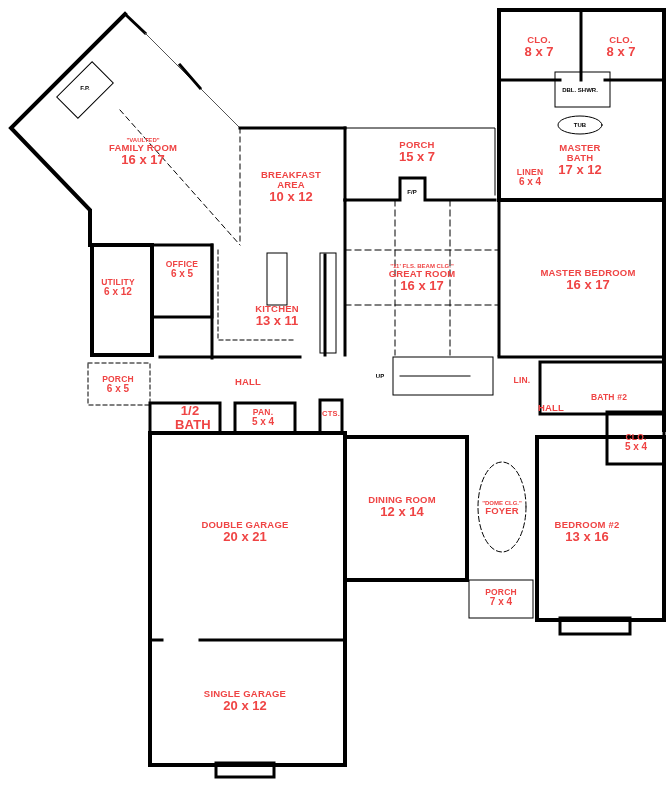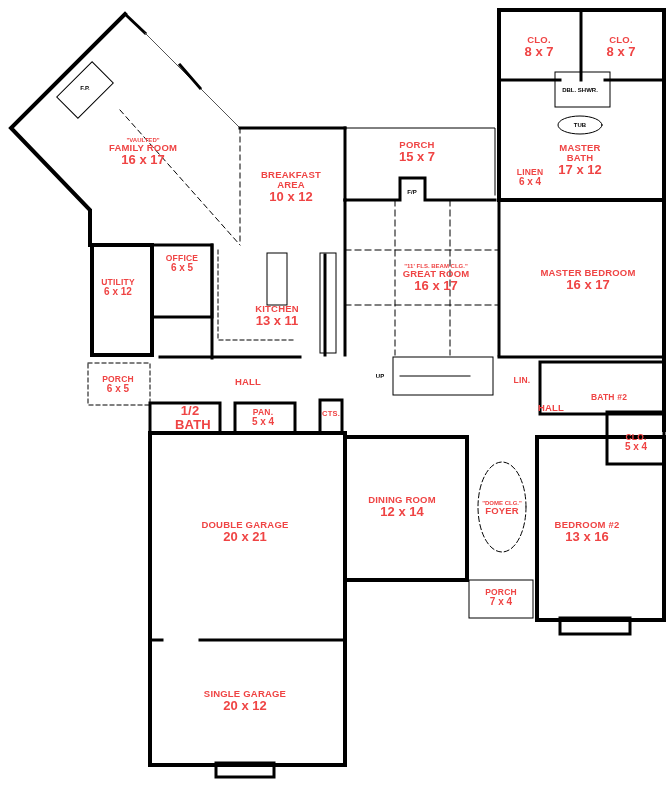--- a/index.html
+++ b/index.html
@@ -120,29 +120,29 @@
     <span class="dm">17 x 12</span>
   </div>
 <div class="lbl sm" style="left:530px;top:178px">
     <span class="nm">LINEN</span>
     <span class="dm">6 x 4</span>
   </div>
 <div class="lbl sm" style="left:118px;top:288px">
     <span class="nm">UTILITY</span>
     <span class="dm">6 x 12</span>
   </div>
-<div class="lbl sm" style="left:182px;top:264px">
+<div class="lbl sm" style="left:182px;top:270px">
     <span class="nm">OFFICE</span>
     <span class="dm">6 x 5</span>
   </div>
 <div class="lbl" style="left:277px;top:316px">
     <span class="nm">KITCHEN</span>
     <span class="dm">13 x 11</span>
   </div>
-<div class="lbl" style="left:436px;top:278px;width:80px;white-space:normal">
+<div class="lbl" style="left:422px;top:278px;width:80px;white-space:normal">
     <span class="nt">"11' FLS. BEAM CLG."</span>
     <span class="nm">GREAT ROOM</span>
     <span class="dm">16 x 17</span>
   </div>
 <div class="lbl" style="left:588px;top:280px">
     <span class="nm">MASTER BEDROOM</span>
     <span class="dm">16 x 17</span>
   </div>
 <div class="lbl sm" style="left:118px;top:385px">
     <span class="nm">PORCH</span>

